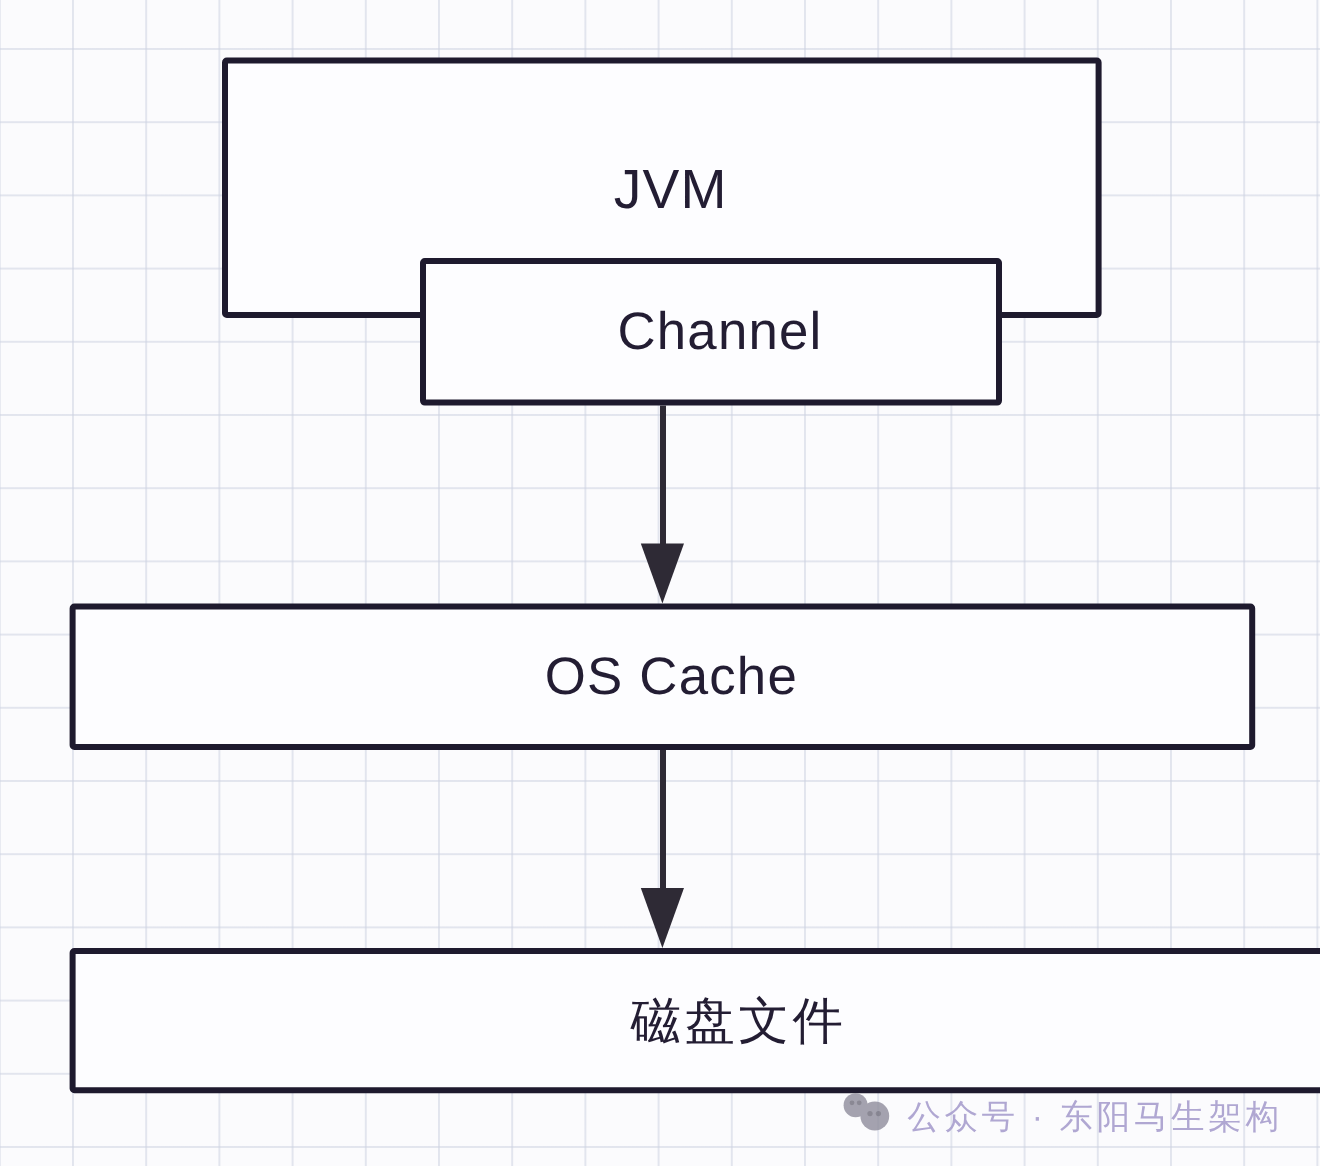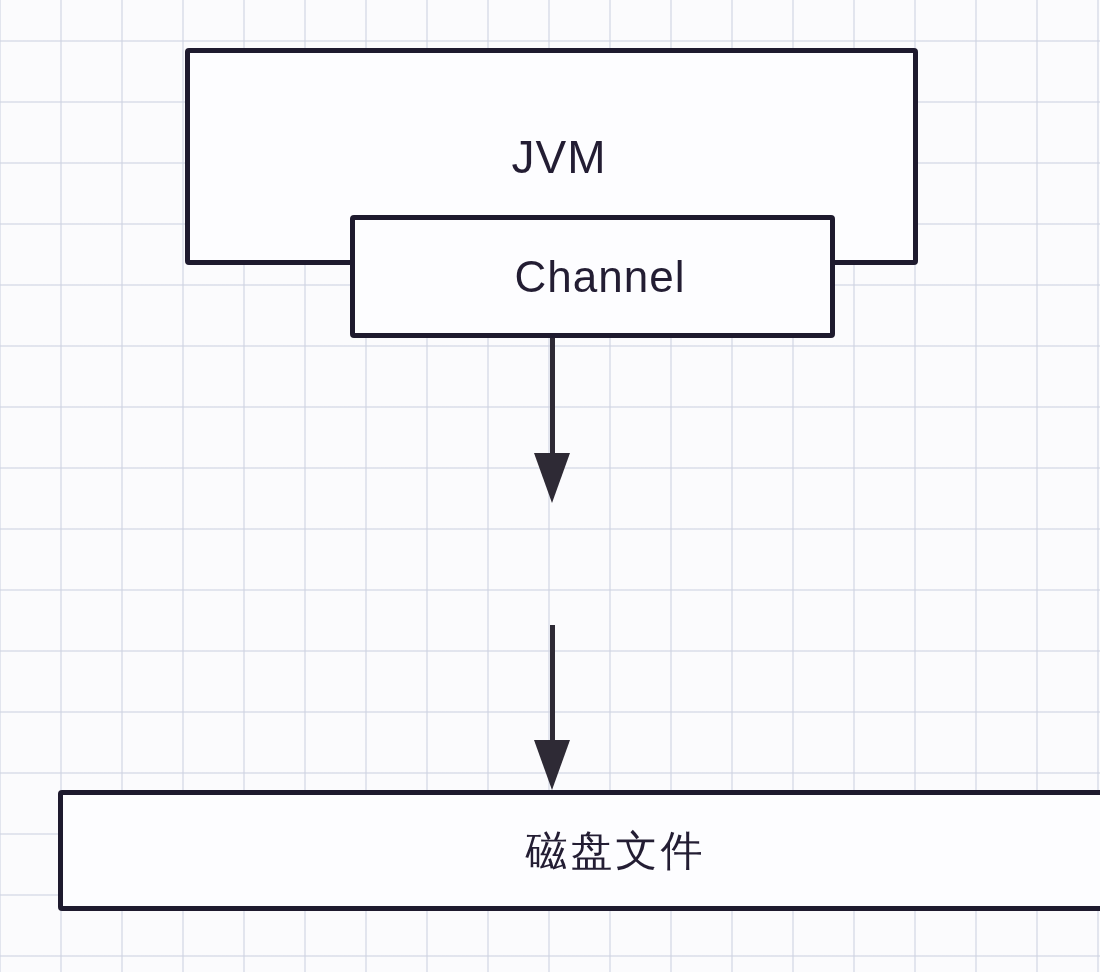--- a/index.html
+++ b/index.html
@@ -92,22 +92,38 @@
     <span class="label">JVM</span>
   </div>
 
   <div class="node node-channel">
     <span class="label">Channel</span>
   </div>
 
   <div class="edge-shaft edge1-shaft"></div>
   <div class="arrowhead edge1-head"></div>
 
+  <div class="node node-oscache">
+    <span class="label">OS Cache</span>
+  </div>
 
   <div class="edge-shaft edge2-shaft"></div>
   <div class="arrowhead edge2-head"></div>
 
   <div class="node node-disk">
     <span class="label">磁盘文件</span>
   </div>
 
+  <div class="watermark">
+    <span class="watermark-icon">
+      <svg width="50" height="40" viewBox="0 0 50 40" aria-hidden="true">
+        <circle cx="13" cy="13" r="10" fill="#8f8d9c"></circle>
+        <circle cx="10" cy="11" r="2" fill="#6e6c7a"></circle>
+        <circle cx="16" cy="11" r="2" fill="#6e6c7a"></circle>
+        <circle cx="29" cy="22" r="12" fill="#8f8d9c"></circle>
+        <circle cx="25" cy="20" r="2.2" fill="#6e6c7a"></circle>
+        <circle cx="32" cy="20" r="2.2" fill="#6e6c7a"></circle>
+      </svg>
+    </span>
+    <span class="watermark-text">公众号 · 东阳马生架构</span>
+  </div>
 
 </div>
 
 </body></html>

